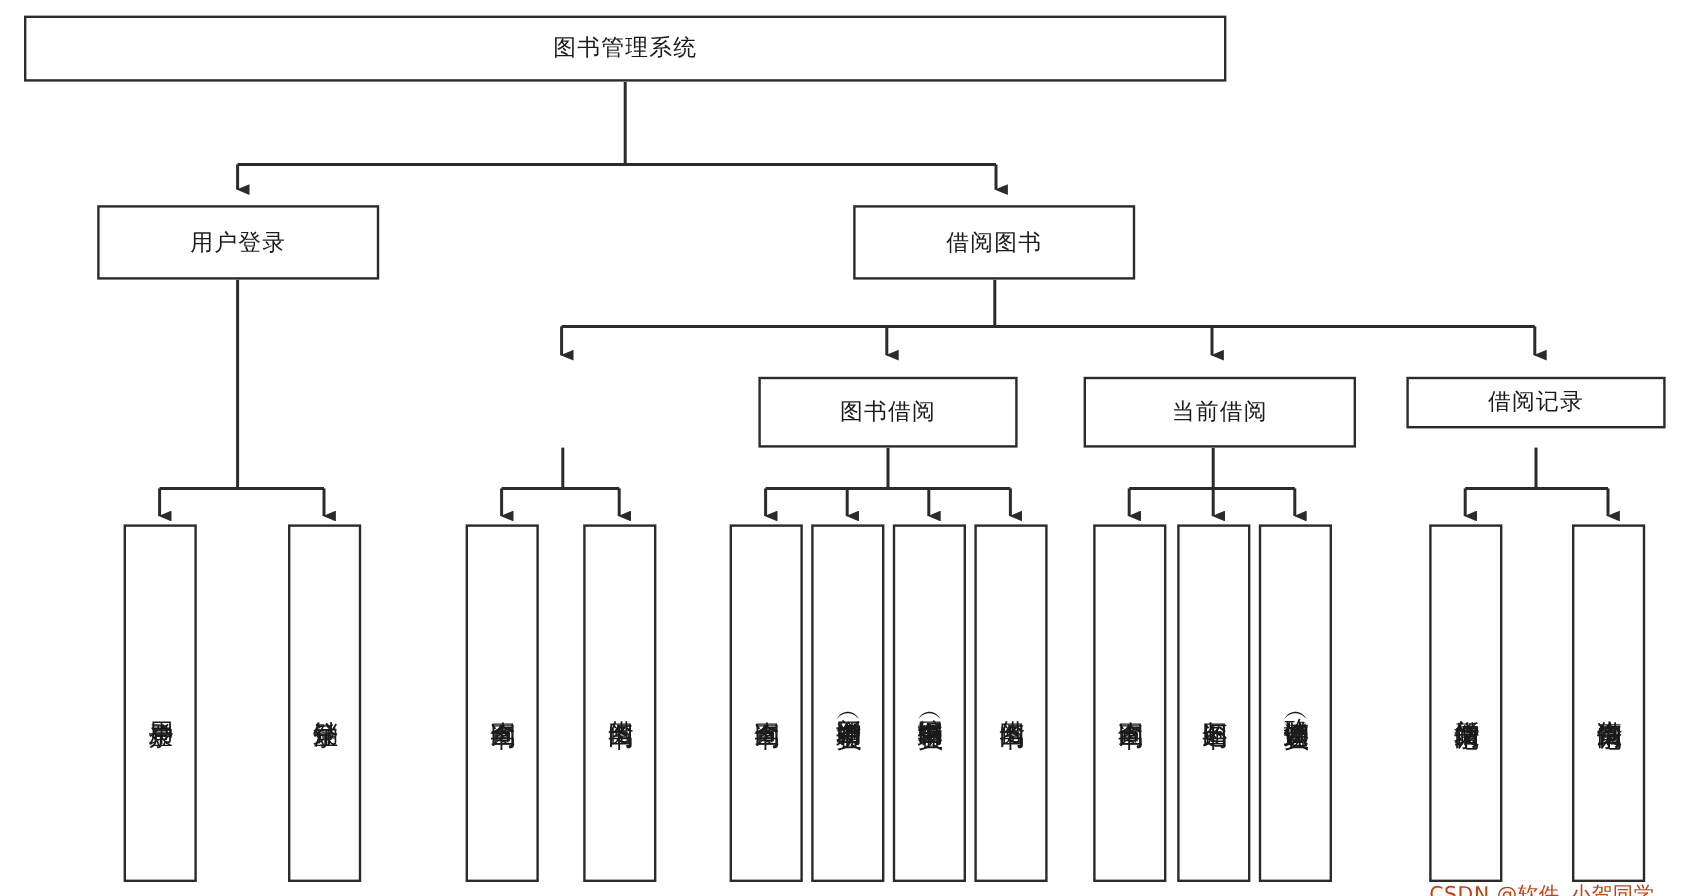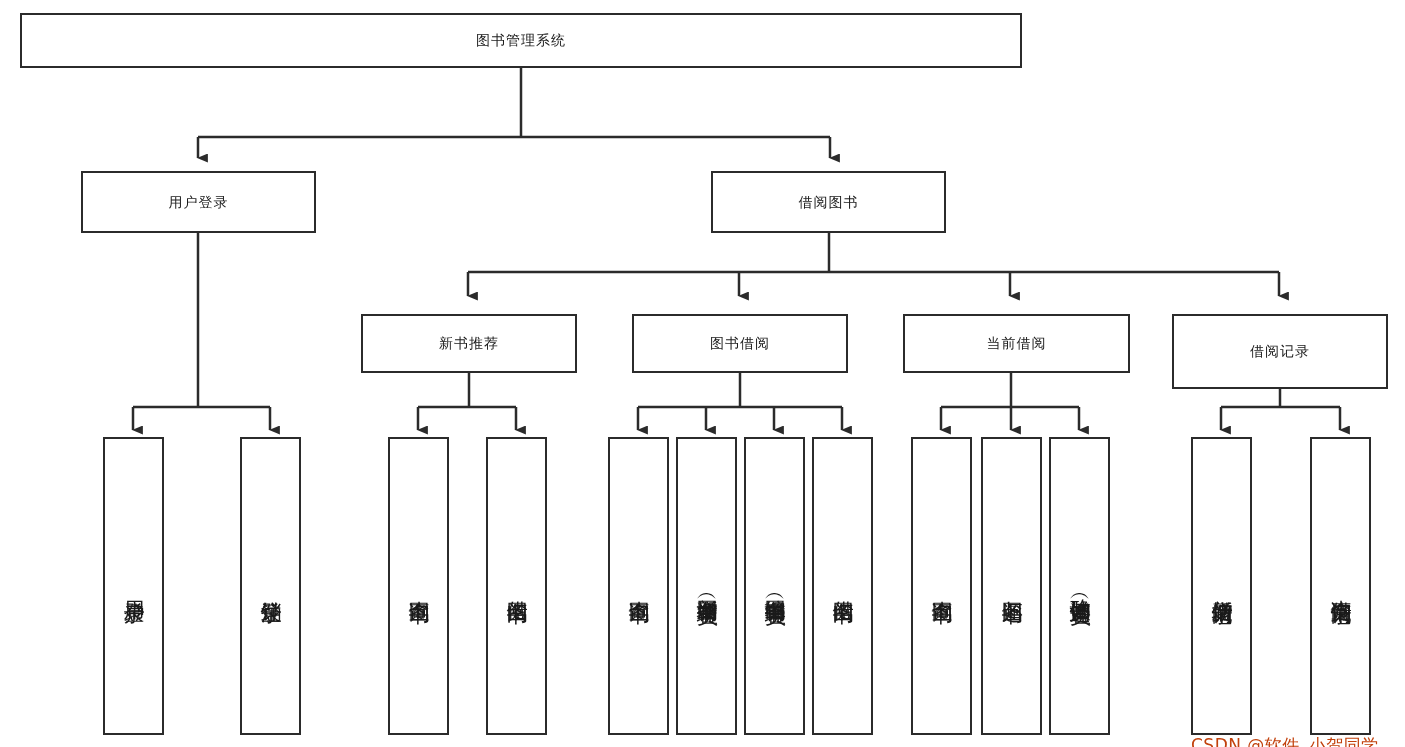--- a/index.html
+++ b/index.html
@@ -29,21 +29,21 @@
     box-sizing: border-box;
     border: 2.5px solid #2b2b2b;
     background: #ffffff;
     color: #1a1a1a;
     display: flex;
     align-items: center;
     justify-content: center;
     text-align: center;
   }
   .node.horiz {
-    font-size: 14px;
+    font-size: 19px;
     letter-spacing: 1px;
     line-height: 1.2;
   }
   .node.vert {
     writing-mode: vertical-rl;
     text-orientation: upright;
     font-size: 21px;
     line-height: 1.22;
     letter-spacing: 1px;
     padding: 6px 0;
@@ -122,30 +122,27 @@
     <span>图书管理系统</span>
   </div>
 
   <div class="node horiz" style="left:81px; top:171px; width:235px; height:62px;">
     <span>用户登录</span>
   </div>
   <div class="node horiz" style="left:711px; top:171px; width:235px; height:62px;">
     <span>借阅图书</span>
   </div>
 
-  <div class="node horiz" style="left:361px; top:314px; width:216px; height:59px;">
-    <span>新书推荐</span>
-  </div>
   <div class="node horiz" style="left:632px; top:314px; width:216px; height:59px;">
     <span>图书借阅</span>
   </div>
   <div class="node horiz" style="left:903px; top:314px; width:227px; height:59px;">
     <span>当前借阅</span>
   </div>
-  <div class="node horiz" style="left:1172px; top:314px; width:216px; height:75px;">
+  <div class="node horiz" style="left:1172px; top:314px; width:216px; height:43px;">
     <span>借阅记录</span>
   </div>
 
   <div class="node vert" style="left:103px; top:437px; width:61px; height:298px;">
     <span class="vlabel">用户登录</span>
   </div>
   <div class="node vert" style="left:240px; top:437px; width:61px; height:298px;">
     <span class="vlabel">注销登录</span>
   </div>
 

